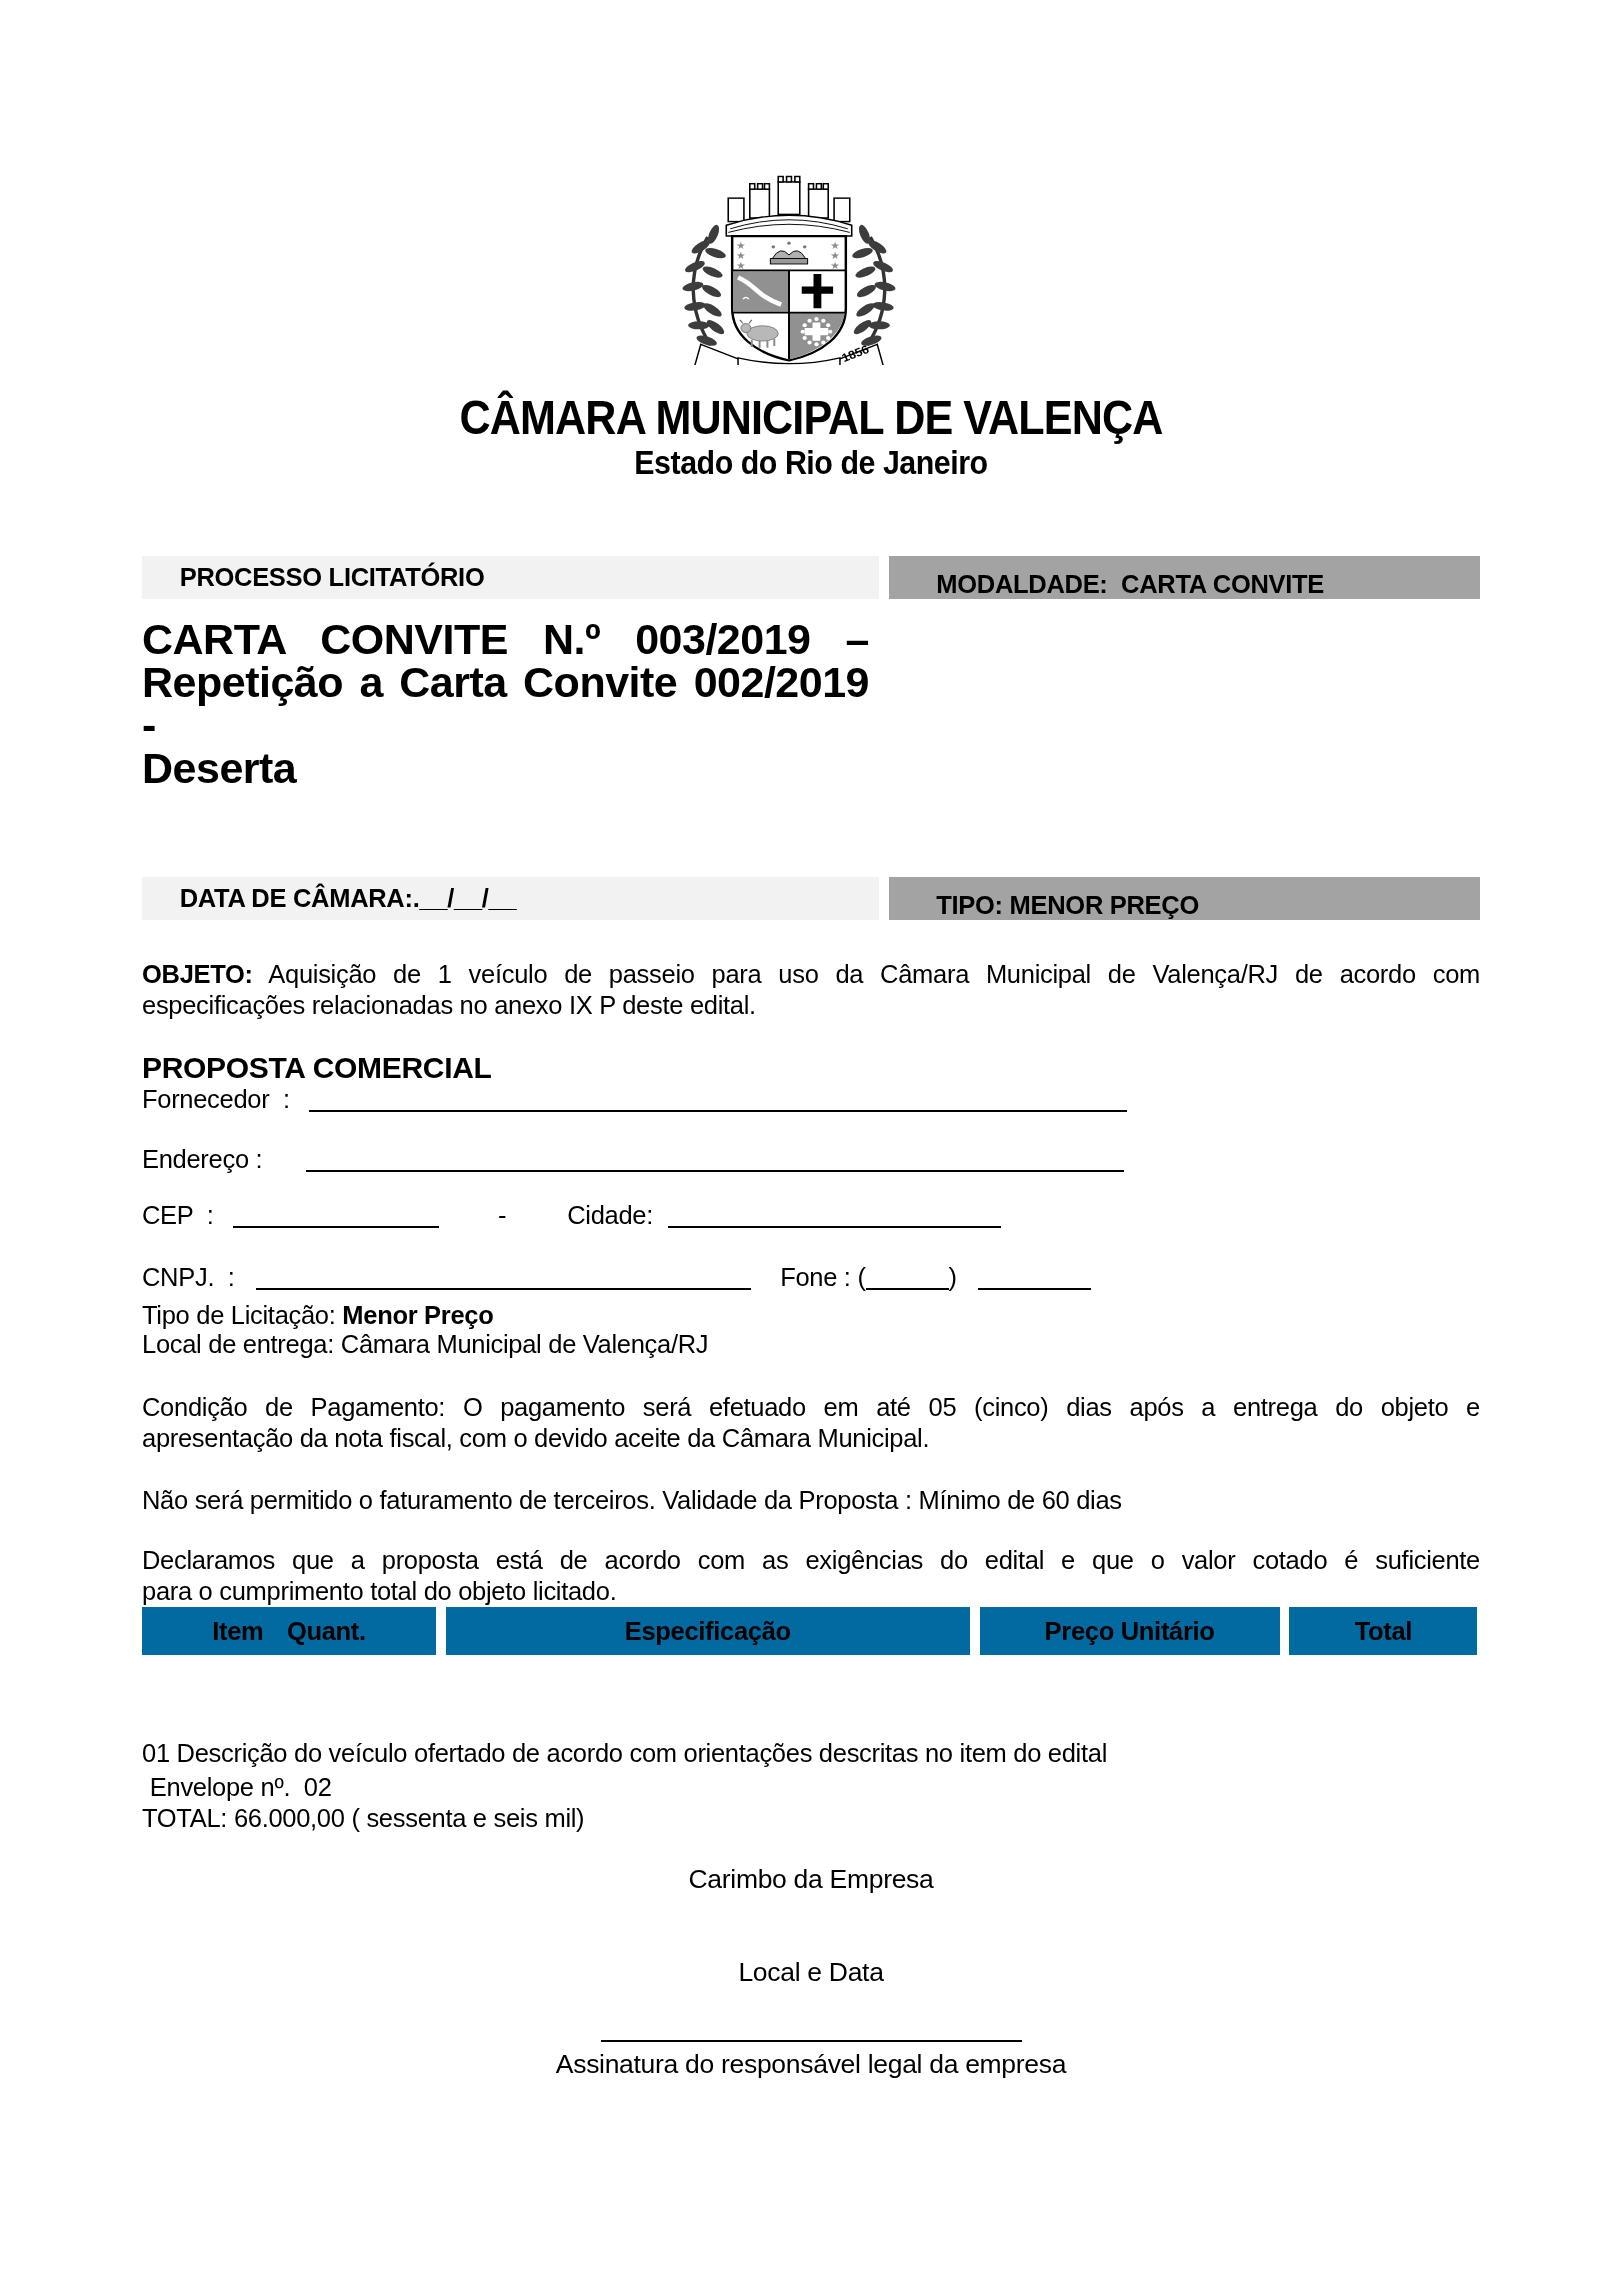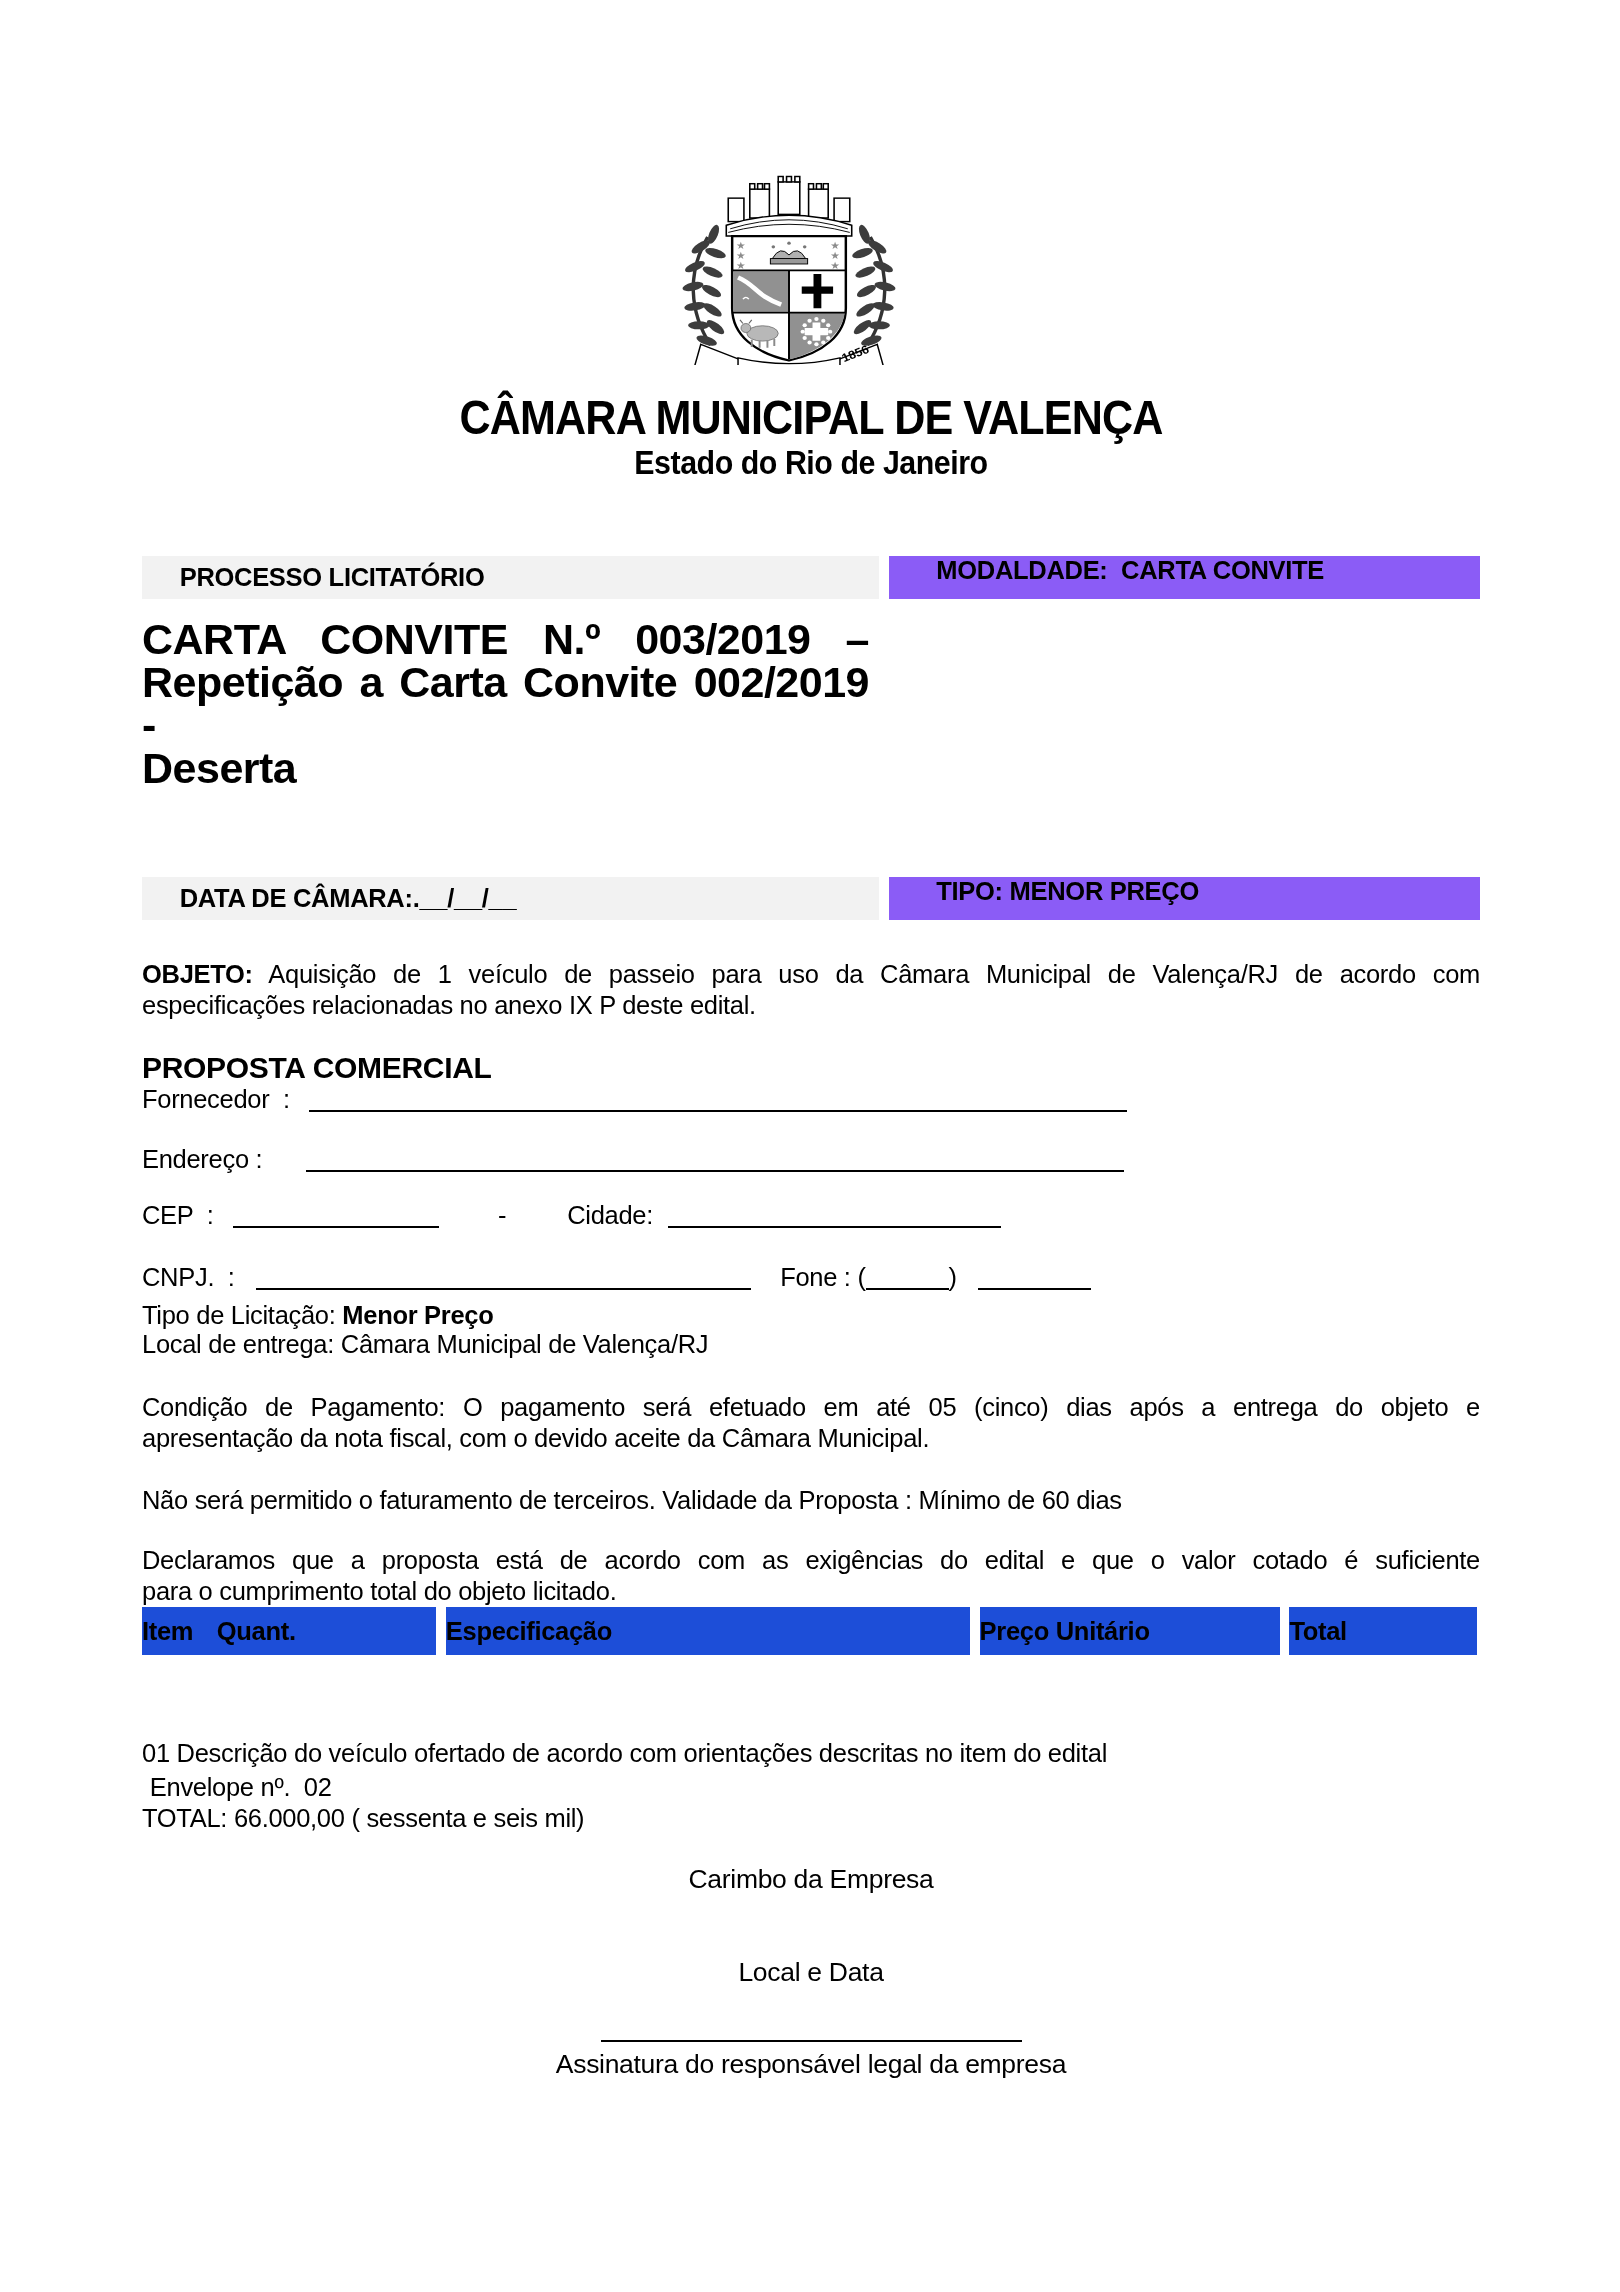--- a/index.html
+++ b/index.html
@@ -28,21 +28,21 @@
   }
 
   .bar{display:flex;height:43px;margin-top:75px;}
   .bar.emission{margin-top:87px;}
   .bar .cell-l{
     width:737px;background:#f2f2f2;display:flex;align-items:center;
     padding-left:13.7px;box-sizing:border-box;
   }
   .bar .gap{width:9.8px;background:#fff;}
   .bar .cell-r{
-    flex:1;background:#8b5cf6;display:flex;align-items:flex-start;
+    flex:1;background:#a3a3a3;display:flex;align-items:flex-end;
     padding-left:23.5px;box-sizing:border-box;
   }
   .bar span{font-weight:bold;font-size:25.5px;white-space:pre;letter-spacing:-0.3px;margin-left:24px;}
 
   .big-title{margin-top:19.6px;width:727px;font-size:43px;line-height:43px;font-weight:bold;letter-spacing:-0.5px;}
   .jline{text-align:justify;text-align-last:justify;}
 
   .para,.line{font-size:25.5px;line-height:31px;letter-spacing:-0.3px;}
   .para .jline{width:100%;}
   .objeto{margin-top:39px;}
@@ -62,21 +62,21 @@
   .frow.cnpj{margin-top:31px;}
 
   .line.tipo{margin-top:7.8px;line-height:29px;}
   .line.entrega{line-height:29px;}
   .condicao{margin-top:33px;}
   .line.validade{margin-top:31px;line-height:31px;}
   .declaracao{margin-top:29px;}
 
   .table-head{display:flex;height:48px;margin-top:0;}
   .table-head .cell{
-    background:#1d4ed8;display:flex;align-items:center;justify-content:flex-start;
+    background:#0369a1;display:flex;align-items:center;justify-content:center;
     font-weight:bold;font-size:25.5px;letter-spacing:-0.3px;
   }
   .table-head .c1{width:294px;gap:23.5px;}
   .table-head .c2{width:524px;}
   .table-head .c3{width:300px;}
   .table-head .c4{width:188px;}
   .table-head .tgap{width:9.8px;background:#fff;}
 
   .line.item-row{margin-top:83px;}
   .line.envelope{margin-top:2.9px;font-weight:normal;padding-left:7.8px;white-space:pre;}

